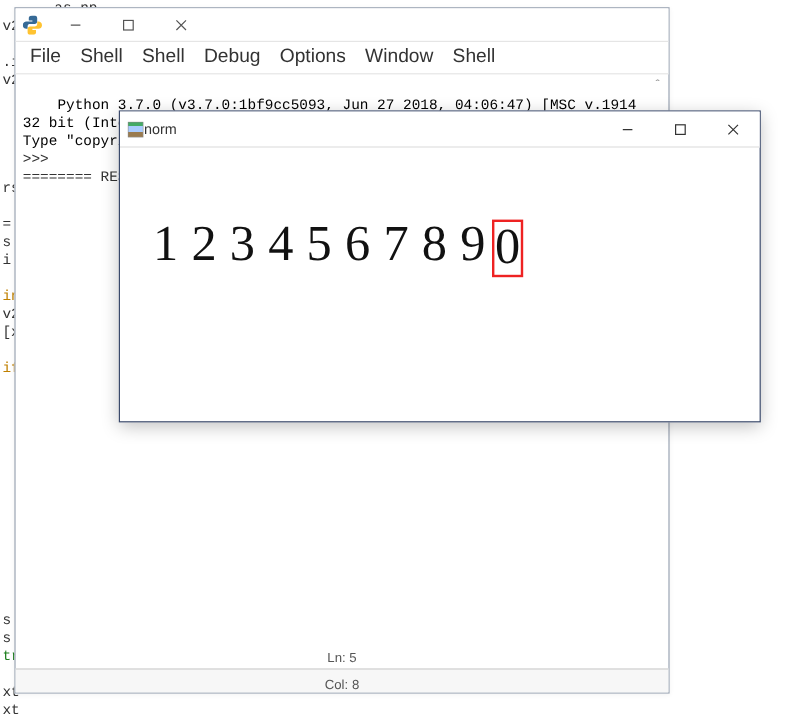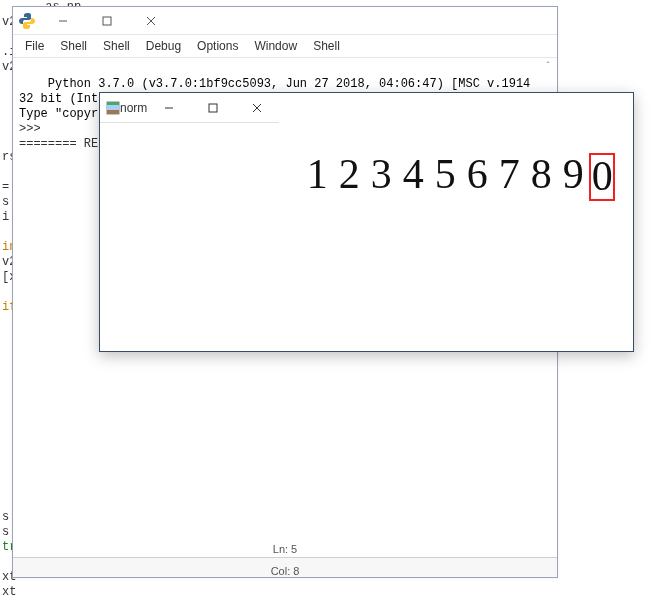--- a/index.html
+++ b/index.html
@@ -70,21 +70,21 @@
     display: flex; align-items:center; justify-content:center;
     color: #555;
   }
 
   .menubar {
     display: flex;
     gap: 4px;
     padding: 2px 6px;
     border-bottom: 1px solid #e5e5e5;
     background: #fff;
-    font-size: 12px;
+    font-size: 16px;
     color: #333;
   }
   .menubar span {
     padding: 2px 6px;
   }
 
   .idle-body {
     flex: 1;
     position: relative;
     font-family: Consolas, "Courier New", monospace;
@@ -123,21 +123,21 @@
   .norm-window {
     position: absolute;
     left: 99px;
     top: 92px;
     width: 535px;
     height: 260px;
     border: 1px solid #3b4a6b;
     background: #fff;
     box-shadow: 0 4px 14px rgba(0,0,0,0.25);
     display: flex;
-    flex-direction: row;
+    flex-direction: column;
   }
   .norm-titlebar {
     height: 30px;
     display: flex;
     align-items: center;
     padding-left: 6px;
     border-bottom: 1px solid #e0e0e0;
     background: #fff;
   }
   .norm-titlebar .title-text {

